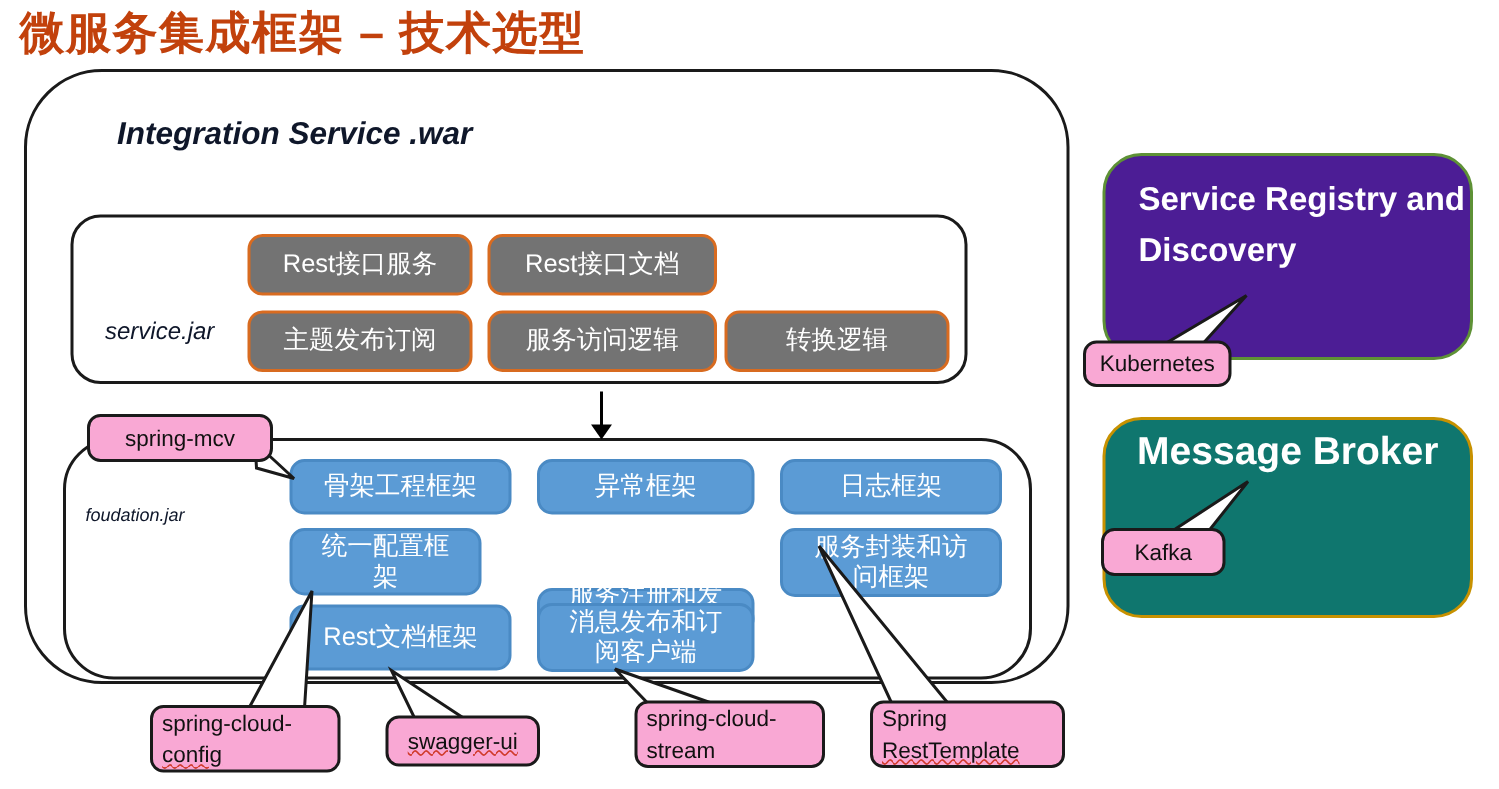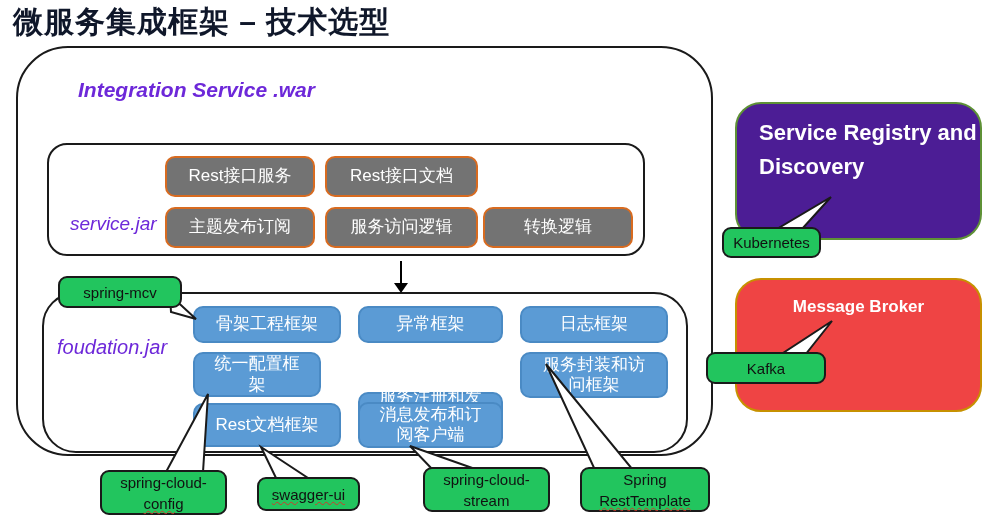--- a/index.html
+++ b/index.html
@@ -1,30 +1,30 @@
 <!DOCTYPE html>
 <html><head>
 <meta charset="utf-8">
 <style>
   html,body{margin:0;padding:0;background:#fff;}
   .stage{position:relative;width:999px;height:526px;background:#fff;overflow:hidden;
          font-family:"Liberation Sans","DejaVu Sans",sans-serif;color:#111;}
   .abs{position:absolute;box-sizing:border-box;}
   
-  .title{left:13px;top:2px;font-size:30px;font-weight:bold;color:#0f172a;letter-spacing:1px;z-index:15;}
+  .title{left:13px;top:2px;font-size:30px;font-weight:bold;color:#c2410c;letter-spacing:1px;z-index:15;}
   
   .frame{background:#fff;border:2.5px solid #1a1a1a;}
   .outer-frame{left:16px;top:46px;width:697px;height:410px;border-radius:52px;z-index:1;}
   .service-frame{left:47px;top:143px;width:598px;height:113px;border-radius:20px;z-index:2;}
   .foundation-frame{left:42px;top:292px;width:646px;height:161px;border-radius:34px;z-index:2;}
   
-  .jar-label{font-style:italic;color:#6d28d9;z-index:15;}
+  .jar-label{font-style:italic;color:#0f172a;z-index:15;}
   .war-label{left:78px;top:78px;font-size:21px;font-weight:bold;}
-  .servicejar-label{left:70px;top:213px;font-size:19px;}
-  .foundationjar-label{left:57px;top:336px;font-size:20px;}
+  .servicejar-label{left:70px;top:213px;font-size:16px;}
+  .foundationjar-label{left:57px;top:336px;font-size:12px;}
   
   .module{display:flex;align-items:center;justify-content:center;text-align:center;
           color:#fff;border-radius:10px;z-index:10;line-height:1.18;}
   .orange{background:#737373;border:2px solid #D86B20;font-size:17px;}
   .blue{background:#5B9BD5;border:2px solid #4A8AC4;font-size:17px;padding:0 16px;}
   
   .m0{left:165px;top:156px;width:150px;height:41px;}
   .m1{left:325px;top:156px;width:153px;height:41px;}
   .m2{left:165px;top:207px;width:150px;height:41px;}
   .m3{left:325px;top:207px;width:153px;height:41px;}
@@ -35,29 +35,29 @@
   .f2{left:520px;top:306px;width:148px;height:37px;}
   .f3{left:193px;top:352px;width:128px;height:45px;}
   .f4{left:358px;top:352px;width:145px;height:31px;margin-top:40px;}
   .f5{left:520px;top:352px;width:148px;height:46px;}
   .f6{left:193px;top:403px;width:148px;height:44px;text-align:center;}
   .f7{left:358px;top:402px;width:145px;height:46px;}
   
   .ext{color:#fff;font-weight:bold;z-index:5;border-radius:26px;}
   .green-box{left:735px;top:102px;width:247px;height:138px;background:#4c1d95;border:2px solid #5E9136;
              font-size:22px;line-height:1.55;padding:12px 0 0 22px;}
-  .yellow-box{left:735px;top:278px;width:247px;height:134px;background:#ef4444;border:2px solid #C79100;
-              font-size:17px;text-align:center;padding-top:17px;}
+  .yellow-box{left:735px;top:278px;width:247px;height:134px;background:#0f766e;border:2px solid #C79100;
+              font-size:26px;text-align:center;padding-top:5px;}
   
-  .callout{background:#22c55e;border:2px solid #1a1a1a;border-radius:9px;z-index:30;
-           display:flex;align-items:center;justify-content:center;text-align:center;
+  .callout{background:#f9a8d4;border:2px solid #1a1a1a;border-radius:9px;z-index:30;
+           display:flex;align-items:center;justify-content:center;
            font-size:15px;color:#111;line-height:1.4;padding:1px 6px;}
   .c-mvc{left:58px;top:276px;width:124px;height:32px;}
   .c-kube{left:722px;top:227px;width:99px;height:31px;}
-  .c-kafka{left:706px;top:352px;width:120px;height:32px;}
+  .c-kafka{left:734px;top:352px;width:83px;height:32px;}
   .c-config{left:100px;top:470px;width:127px;height:45px;}
   .c-swagger{left:257px;top:477px;width:103px;height:34px;}
   .c-stream{left:423px;top:467px;width:127px;height:45px;}
   .c-rest{left:580px;top:467px;width:130px;height:45px;}
   .squiggle{text-decoration-line:underline;text-decoration-style:wavy;
             text-decoration-color:#d03a2b;text-decoration-thickness:1px;}
   
   .overlay{left:0;top:0;width:999px;height:526px;z-index:20;pointer-events:none;}
 </style>
 </head>

